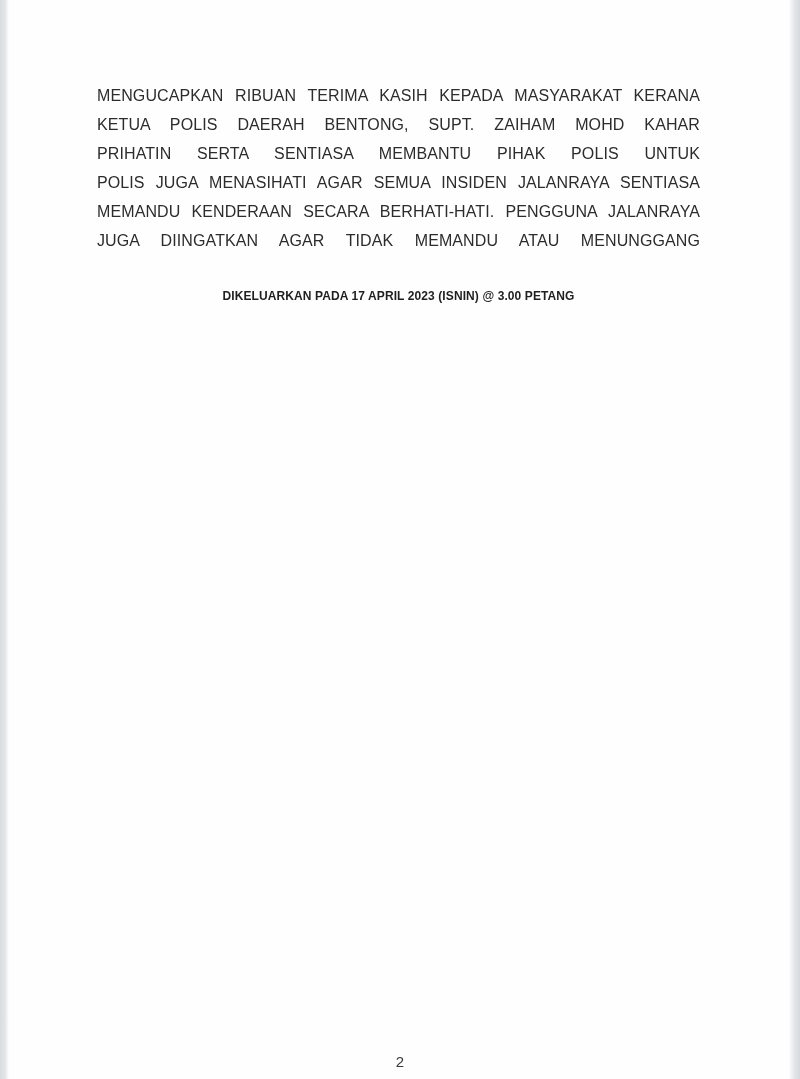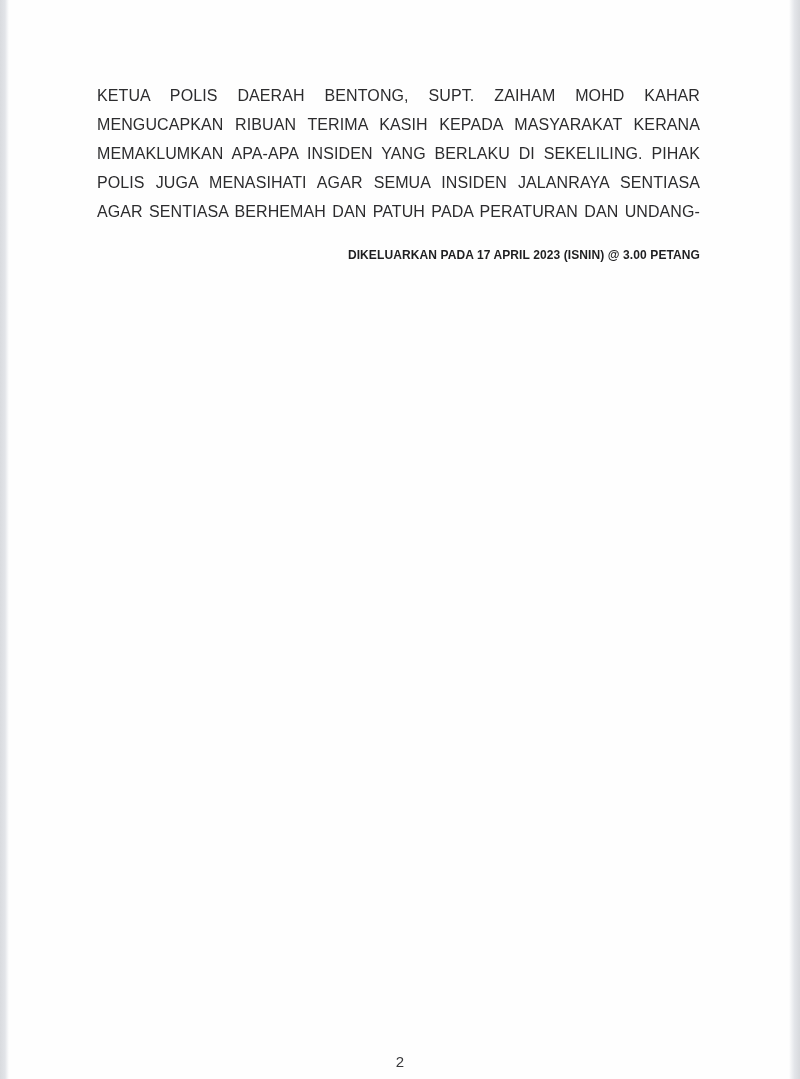--- a/index.html
+++ b/index.html
@@ -48,25 +48,25 @@
     font-weight: 400;
     text-align: justify;
     text-align-last: justify;
     white-space: nowrap;
     letter-spacing: 0.1px;
   }
   .body-line.last {
     text-align-last: left;
   }
   .release-line {
-    margin-top: 20px;
+    margin-top: 32px;
     font-size: 12px;
     line-height: 18px;
     font-weight: 700;
-    text-align: right;
+    text-align: center;
     color: #1f1f21;
     letter-spacing: 0.1px;
   }
   .page-number {
     position: absolute;
     top: 1052px;
     left: 0;
     right: 0;
     text-align: center;
     font-size: 15px;
@@ -76,24 +76,25 @@
 </style>
 </head>
 <body>
 
 <div class="page">
 
   <div class="scan-edge left"></div>
   <div class="scan-edge right"></div>
 
   <div class="text-block">
+    <div class="body-line">MENGUCAPKAN RIBUAN TERIMA KASIH KEPADA MASYARAKAT KERANA</div>
     <div class="body-line">KETUA POLIS DAERAH BENTONG, SUPT. ZAIHAM MOHD KAHAR</div>
-    <div class="body-line">MENGUCAPKAN RIBUAN TERIMA KASIH KEPADA MASYARAKAT KERANA</div>
-    <div class="body-line">MEMAKLUMKAN APA-APA INSIDEN YANG BERLAKU DI SEKELILING. PIHAK</div>
+    <div class="body-line">PRIHATIN SERTA SENTIASA MEMBANTU PIHAK POLIS UNTUK</div>
     <div class="body-line">POLIS JUGA MENASIHATI AGAR SEMUA INSIDEN JALANRAYA SENTIASA</div>
-    <div class="body-line">AGAR SENTIASA BERHEMAH DAN PATUH PADA PERATURAN DAN UNDANG-</div>
+    <div class="body-line">MEMANDU KENDERAAN SECARA BERHATI-HATI. PENGGUNA JALANRAYA</div>
+    <div class="body-line">JUGA DIINGATKAN AGAR TIDAK MEMANDU ATAU MENUNGGANG</div>
 
     <div class="release-line">DIKELUARKAN PADA 17 APRIL 2023 (ISNIN) @ 3.00 PETANG</div>
   </div>
 
   <div class="page-number">2</div>
 
 </div>
 
 </body></html>

